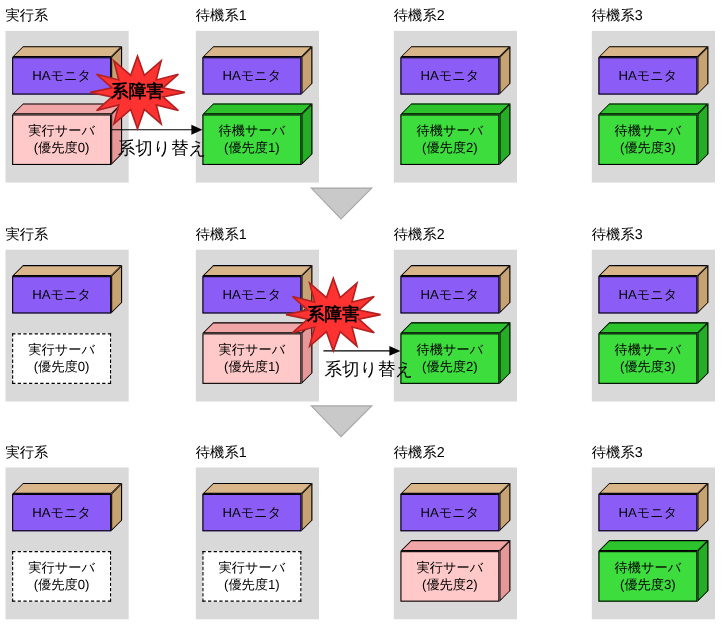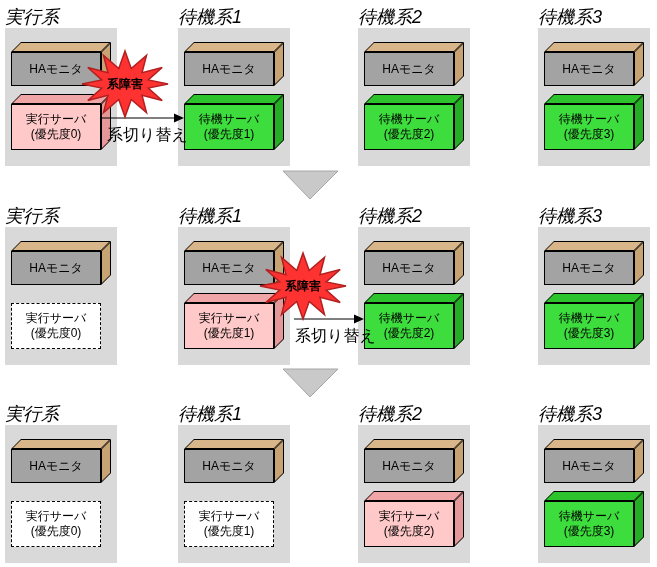--- a/index.html
+++ b/index.html
@@ -1,42 +1,42 @@
 <!DOCTYPE html>
 <html><head>
 <meta charset="utf-8">
 <style>
   html,body{margin:0;padding:0;background:#fff;}
   .canvas{position:relative;width:657px;height:567px;background:#fff;overflow:hidden;
           font-family:"Liberation Sans","DejaVu Sans",sans-serif;color:#000;}
-  .sys-label{position:absolute;font-size:18px;white-space:nowrap;font-style:italic;}
+  .sys-label{position:absolute;font-size:13px;white-space:nowrap;}
   .panel{position:absolute;width:112px;height:138px;background:#d9d9d9;}
   .box3d{position:absolute;width:100px;}
   .box3d span{box-sizing:border-box;}
   .f-top{position:absolute;left:0;top:0;width:90px;height:10px;border:1px solid #000;
          transform:skewX(-45deg);transform-origin:0 100%;}
   .f-side{position:absolute;left:90px;top:10px;width:10px;height:34px;border:1px solid #000;
           transform:skewY(-45deg);transform-origin:0 0;}
   .f-front{position:absolute;left:0;top:10px;width:90px;height:34px;border:1px solid #000;
            display:flex;flex-direction:column;align-items:center;justify-content:center;
            font-size:12px;line-height:15px;text-align:center;white-space:nowrap;}
   .srv .f-side{height:46px;}
   .srv .f-front{height:46px;}
-  .ha .f-front{background:#a3a3a3;text-align:right;} .ha .f-top{background:#d8b689;} .ha .f-side{background:#c7a273;}
+  .ha .f-front{background:#8b5cf6;text-align:right;} .ha .f-top{background:#d8b689;} .ha .f-side{background:#c7a273;}
   .pink .f-front{background:#ffc9c9;} .pink .f-top{background:#f0a6a6;} .pink .f-side{background:#e69898;}
   .green .f-front{background:#3ddd3d;} .green .f-top{background:#2cc32c;} .green .f-side{background:#25ad25;}
   .dashedbox{position:absolute;width:90px;height:46px;border:1px dashed #000;background:#fff;
              box-sizing:border-box;display:flex;flex-direction:column;align-items:center;justify-content:center;
              font-size:12px;line-height:15px;text-align:center;white-space:nowrap;}
   .overlay{position:absolute;left:0;top:0;pointer-events:none;}
   .flowtext{position:absolute;font-size:16px;white-space:nowrap;}
   .starwrap{position:absolute;}
   .starwrap svg{position:absolute;left:0;top:0;}
   .startext{position:absolute;left:50%;top:50%;transform:translate(-50%,-50%);
-            font-size:12px;font-weight:bold;white-space:nowrap;}
+            font-size:16px;font-weight:bold;white-space:nowrap;}
 </style>
 </head>
 <body>
 
 <div class="canvas">
 
   <div class="sys-label" style="left:5px;top:5px">実行系</div>
   <div class="sys-label" style="left:178px;top:5px">待機系1</div>
   <div class="sys-label" style="left:358px;top:5px">待機系2</div>
   <div class="sys-label" style="left:538px;top:5px">待機系3</div>

